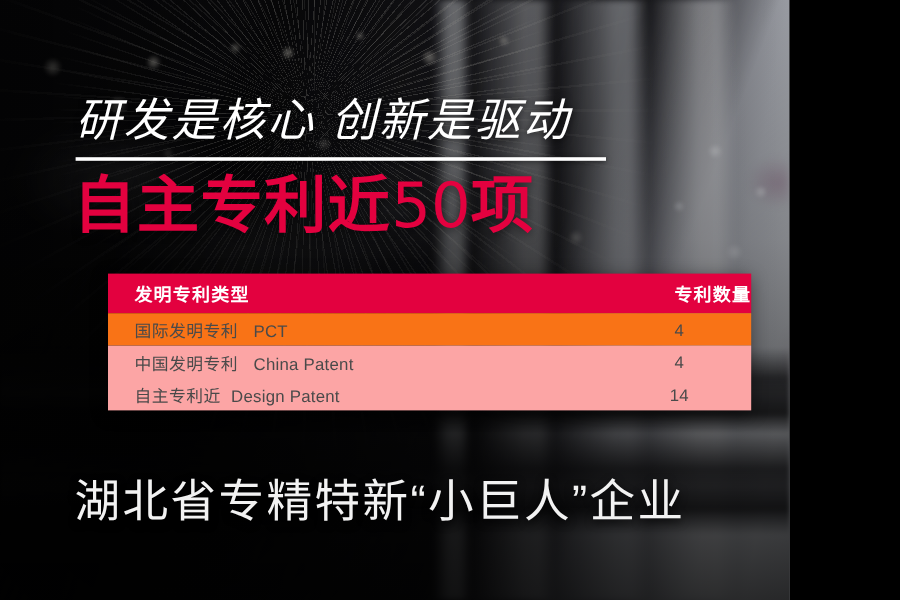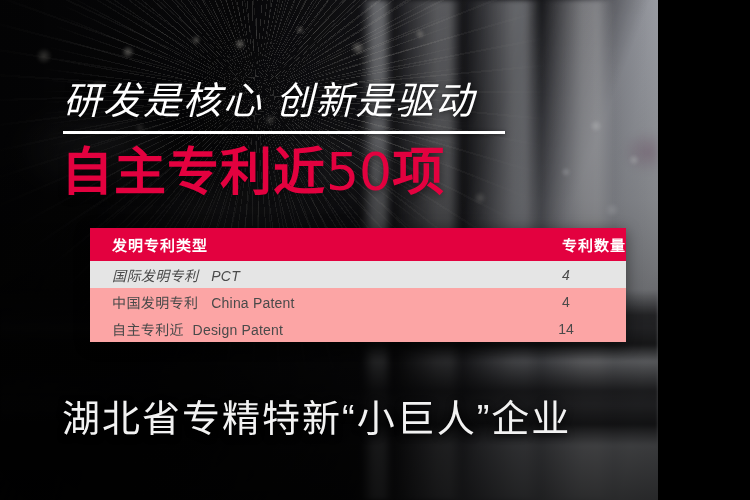--- a/index.html
+++ b/index.html
@@ -205,21 +205,21 @@
     flex:0 0 120px;
     text-align:right;
     font-size:15px; font-weight:700; color:#ffffff;
     letter-spacing:1px;
   }
 
   .trow {
     display:flex; align-items:center;
     height:27px;
   }
-  .trow.odd  { background:#e5e5e5;font-style:italic; }
+  .trow.odd  { background:#f97316; }
   .trow.even { background:#fca5a5;align-items:center; }
 
   .td-type {
     flex:1 1 auto;
     padding-left:22px;
     font-size:14px; color:#4a4a4a;
     letter-spacing:.4px;
     white-space:nowrap;
     overflow:hidden;
   }

